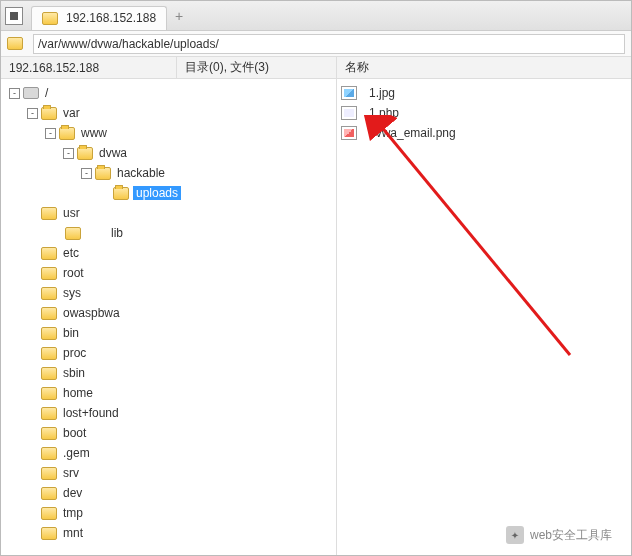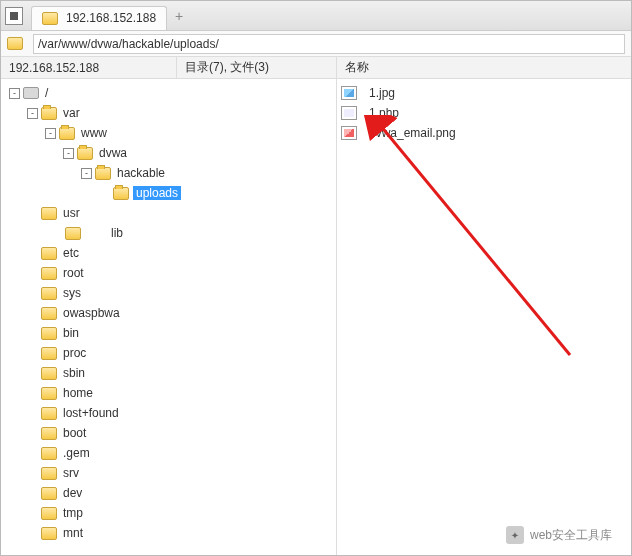--- a/index.html
+++ b/index.html
@@ -67,21 +67,21 @@
     <div class="path-input">
       <span>/var/www/dvwa/hackable/uploads/</span>
     </div>
   </div>
 
   <div class="statusbar">
     <div class="cell ip">
         <span>192.168.152.188</span>
       </div>
     <div class="cell counts">
-        <span>目录(7), 文件(3)</span>
+        <span>目录(0), 文件(3)</span>
       </div>
     <div class="cell name-col">
         <span>名称</span>
       </div>
   </div>
 
   <div class="body">
     <div class="tree" id="tree">
         <div class="tree-row" style="padding-left: 8px;">
           <span class="exp">-</span>

